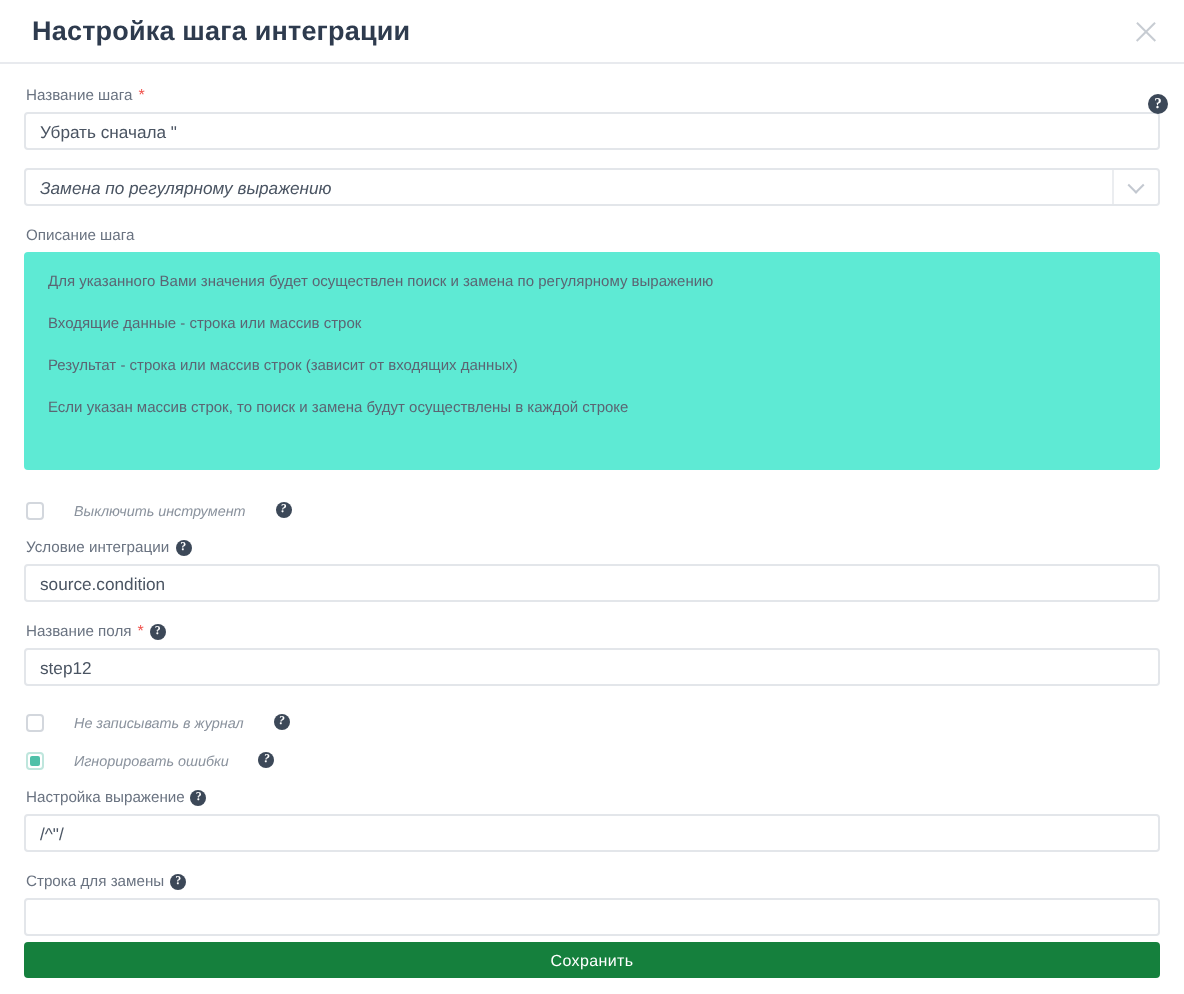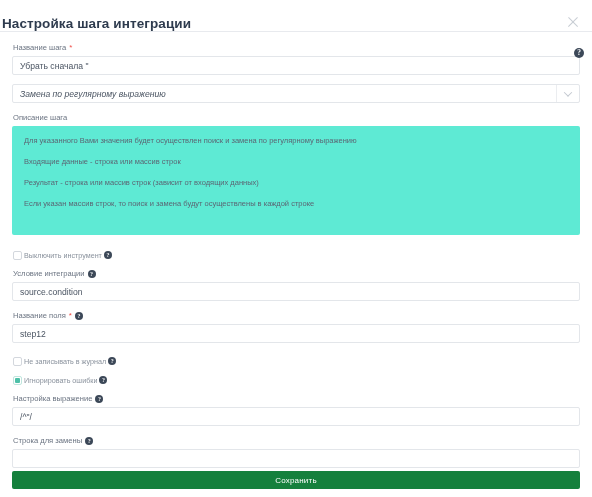--- a/index.html
+++ b/index.html
@@ -18,22 +18,22 @@
     position: relative;
     width: 592px;
     height: 497px;
     background: #ffffff;
     box-sizing: border-box;
   }
   
   .modal-header {
     height: 32px;
     display: flex;
-    align-items: flex-end;
-    padding: 0 10px 0 2px;
+    align-items: center;
+    padding: 0 10px 0 16px;
     border-bottom: 1px solid #e8eaee;
     box-sizing: border-box;
   }
   .modal-title {
     font-size: 13.5px;
     font-weight: bold;
     color: #2e3b4e;
     letter-spacing: .1px;
     flex: 1 1 auto;
     white-space: nowrap;
@@ -139,24 +139,25 @@
     line-height: 10px;
     margin-bottom: 11px;
     white-space: nowrap;
   }
   .desc-line:last-child { margin-bottom: 16px; }
 
   
   .check-row {
     display: flex;
     align-items: center;
-    gap: 2px;
+    gap: 15px;
     margin-bottom: 7px;
     margin-left: 1px;
     height: 12px;
+    font-style: italic;
   }
   .checkbox {
     width: 9px;
     height: 9px;
     border: 1px solid #d3d7dd;
     border-radius: 2px;
     background: #fff;
     box-sizing: border-box;
     flex: 0 0 auto;
   }

